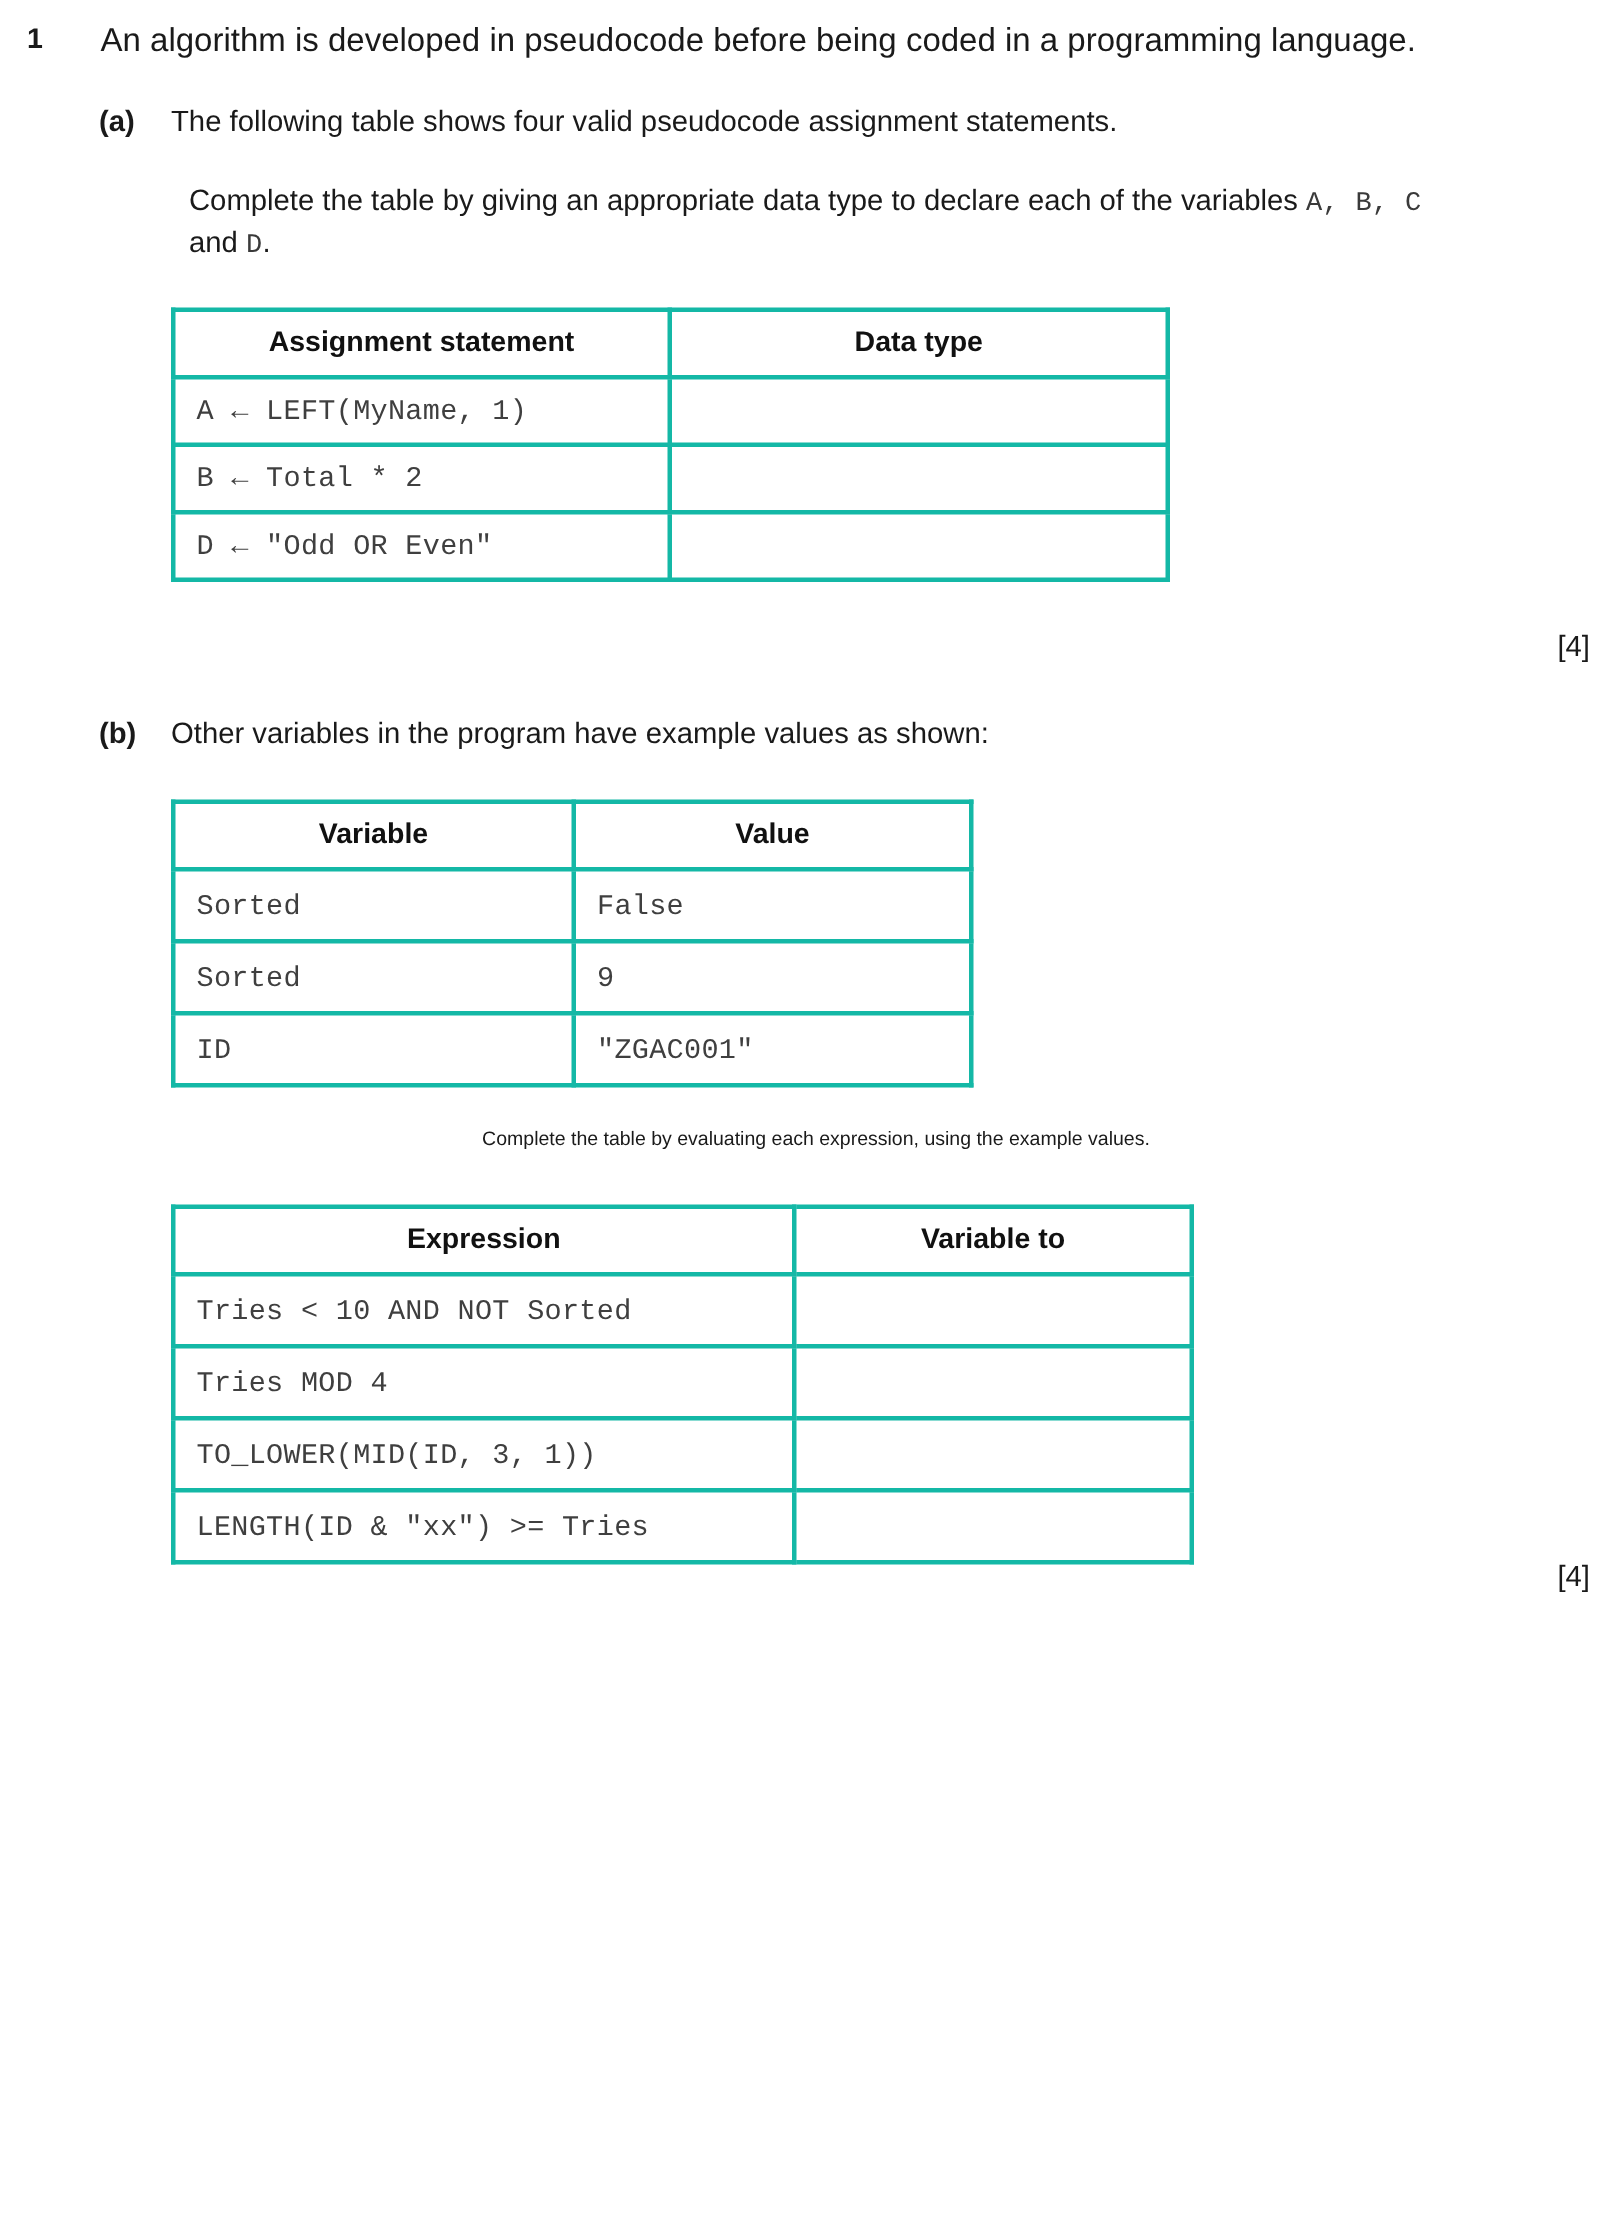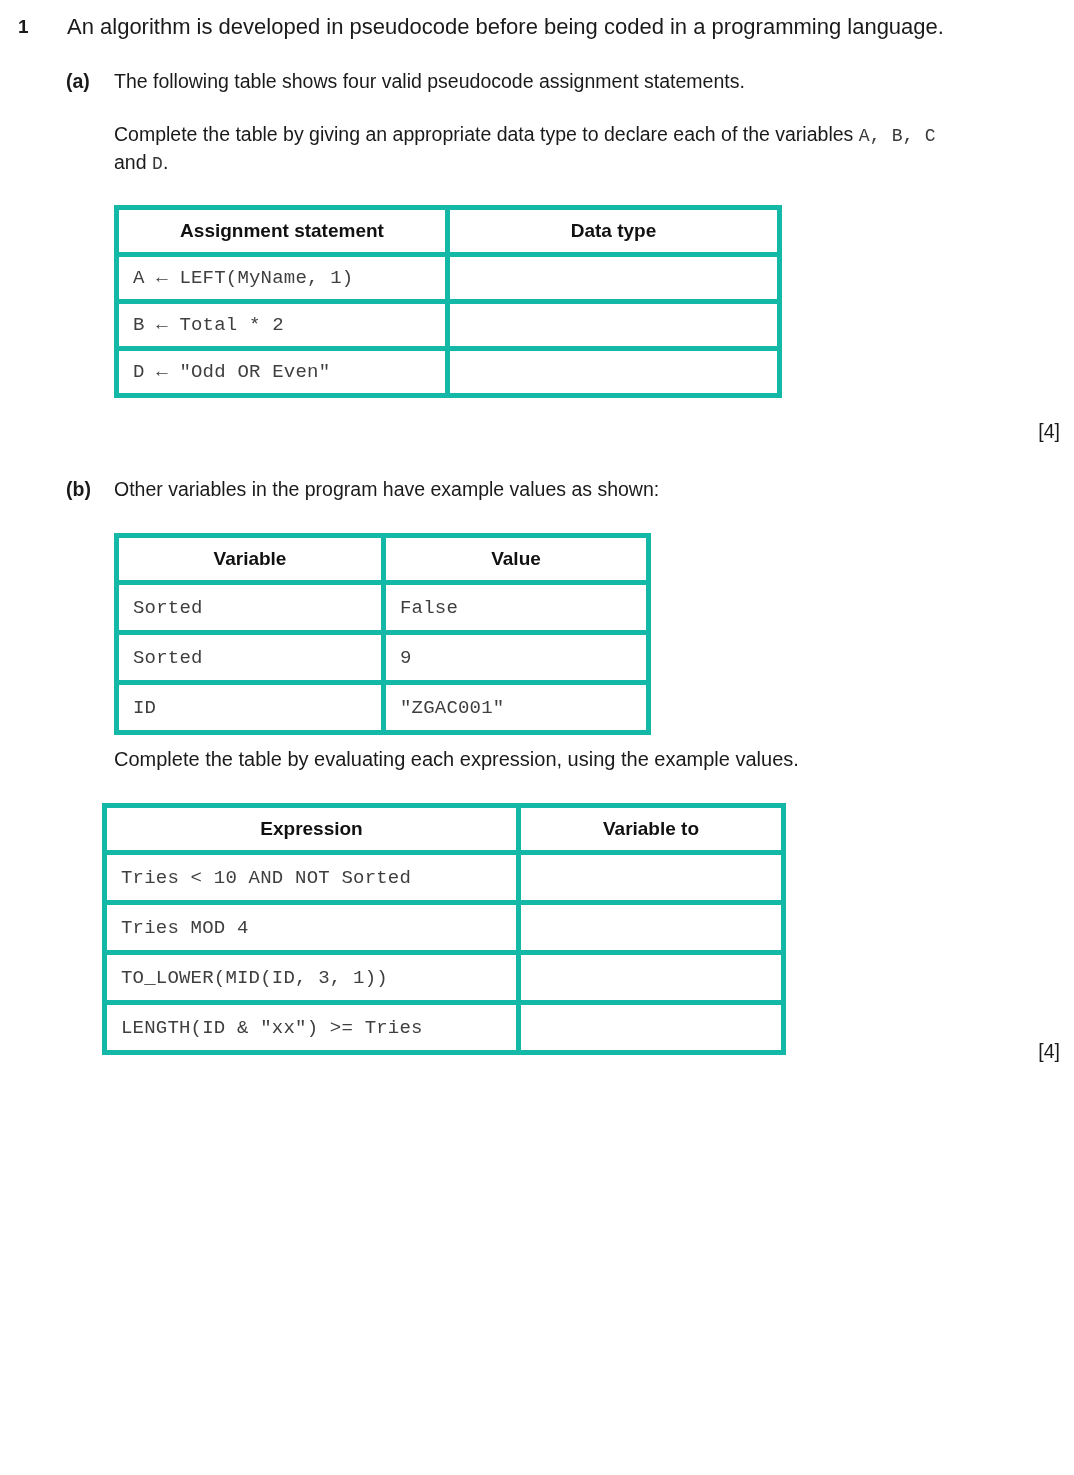--- a/index.html
+++ b/index.html
@@ -71,37 +71,38 @@
     flex: 1 1 auto;
     font-size: 19.5px;
     line-height: 26px;
   }
   .para {
     font-size: 19.5px;
     line-height: 26.5px;
   }
   .para + .para {
     margin-top: 26px;
+    margin-left: 12px;
   }
   code, .mono {
     font-family: "Liberation Mono", "DejaVu Sans Mono", monospace;
     font-size: 18px;
     color: #3a3a3a;
     letter-spacing: 0.2px;
   }
 
   
   table.exam {
     border-collapse: collapse;
     table-layout: fixed;
     background: #fff;
   }
   table.exam th,
   table.exam td {
-    border: 5px solid #14b8a6;
+    border: 3px solid #14b8a6;
     padding: 0;
     vertical-align: middle;
   }
   table.exam th {
     text-align: center;
     font-weight: bold;
     font-size: 19px;
     font-family: "Liberation Sans", sans-serif;
     color: #111;
     height: 42px;
@@ -126,36 +127,36 @@
   #table-assignment col.c1 { width: 331px; }
   #table-assignment col.c2 { width: 332px; }
   #table-assignment td { height: 42px; }
 
   #table-variables { left: 114px; top: 533px; }
   #table-variables table { width: 532px; }
   #table-variables col.c1 { width: 267px; }
   #table-variables col.c2 { width: 265px; }
   #table-variables td { height: 45px; }
 
-  #table-expressions { left: 102px; top: 803px; border-radius: 18px; }
+  #table-expressions { left: 114px; top: 803px; border-radius: 18px; }
   #table-expressions table { width: 679px; }
   #table-expressions col.c1 { width: 414px; }
   #table-expressions col.c2 { width: 265px; }
   #table-expressions td { height: 45px; }
 
   
   .marks {
     position: absolute;
     font-size: 19.5px;
     text-align: right;
     width: 80px;
   }
 
   
-  .abs-text { position: absolute; font-size: 20px; line-height: 26.5px; }
+  .abs-text { position: absolute; font-size: 13px; line-height: 26.5px; text-align: center; }
 </style>
 </head>
 <body>
 
 <div class="page">
 
   <div class="q-row">
     <div class="q-num">1</div>
     <div class="q-text">An algorithm is developed in pseudocode before being coded in a programming language.</div>
   </div>

